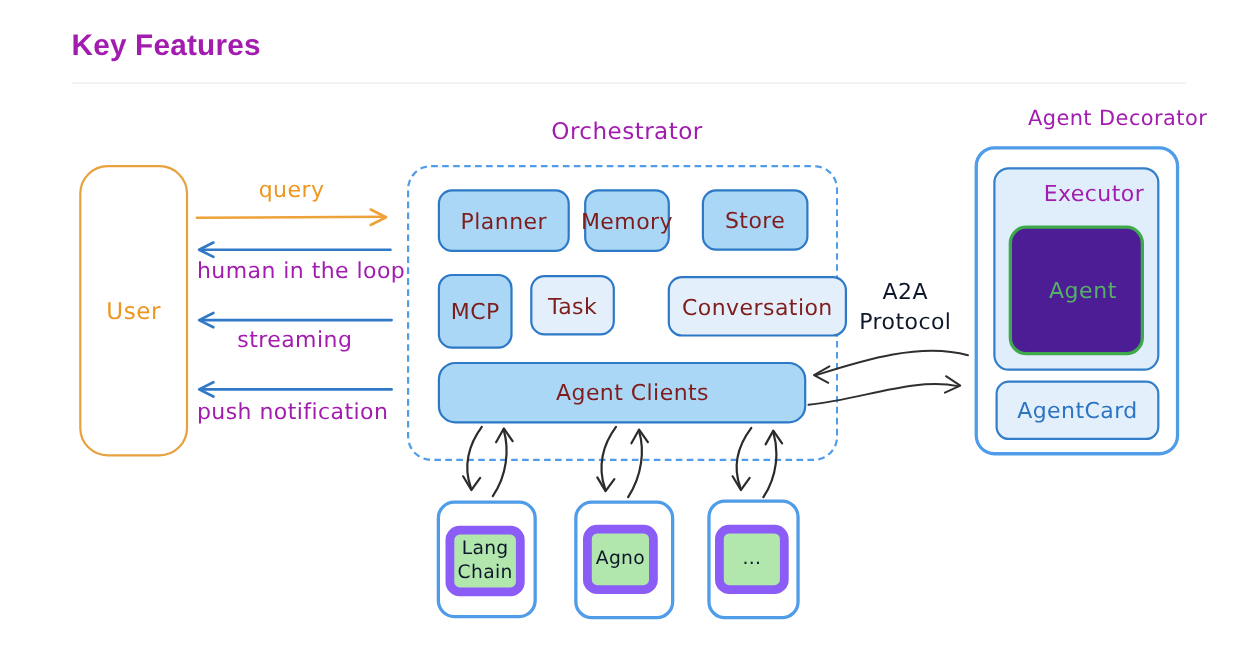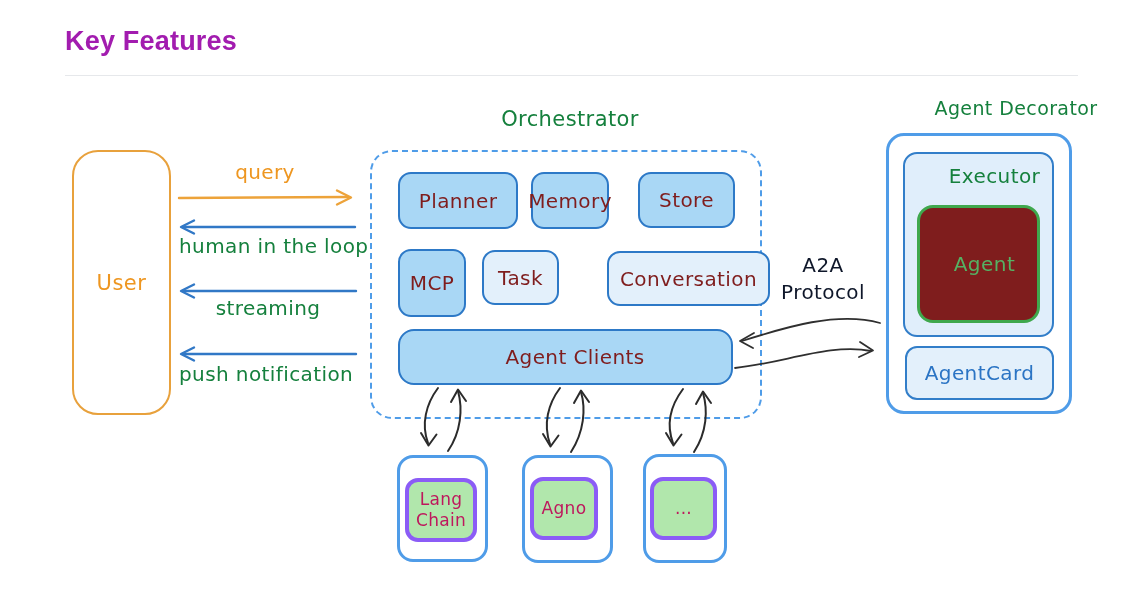--- a/index.html
+++ b/index.html
@@ -13,21 +13,21 @@
   .page-title{
     position:absolute;left:65px;top:26px;margin:0;
     font-family:"Liberation Sans", sans-serif;
     font-size:27px;font-weight:700;color:#a21caf;letter-spacing:.2px;
   }
   .divider{
     position:absolute;left:65px;top:75px;width:1013px;height:0;
     border-top:1px solid #e6e8eb;
   }
   
-  .hand{color:#15803d;font-size:20px;letter-spacing:.4px;}
+  .hand{color:#a21caf;font-size:20px;letter-spacing:.4px;}
   .label{position:absolute;}
   .center{text-align:center;}
 
   
   .user-box{
     position:absolute;left:72px;top:150px;width:95px;height:261px;
     border:2.5px solid #e8a13c;border-radius:26px;background:#fff;
     display:flex;align-items:center;justify-content:center;
   }
   .user-box span{color:#ee9620;font-size:21px;letter-spacing:.5px;}
@@ -67,42 +67,42 @@
     position:absolute;left:886px;top:133px;width:186px;height:281px;
     border:3px solid #4f9ce8;border-radius:18px;background:#fff;box-sizing:border-box;
   }
   .executor-box{
     position:absolute;left:903px;top:152px;width:151px;height:185px;
     background:#e0eefb;border:2px solid #327ec9;border-radius:14px;box-sizing:border-box;
   }
   .executor-label{left:903px;top:164px;width:151px;font-size:20px;padding-left:16px;}
   .agent-box{
     position:absolute;left:917px;top:205px;width:123px;height:118px;
-    background:#7f1d1d;border:3px solid #3fa84d;border-radius:16px;box-sizing:border-box;
+    background:#4c1d95;border:3px solid #3fa84d;border-radius:16px;box-sizing:border-box;
     display:flex;align-items:center;justify-content:center;
     color:#55b163;font-size:20px;letter-spacing:.5px;padding-left:12px;
   }
   .agentcard-box{
     position:absolute;left:905px;top:346px;width:149px;height:54px;
     background:#e3f0fb;border:2px solid #327ec9;border-radius:12px;box-sizing:border-box;
     display:flex;align-items:center;justify-content:center;
     color:#2b74c4;font-size:20px;letter-spacing:.4px;
   }
 
   
   .fw-outer{
     position:absolute;border:3px solid #4f9ce8;border-radius:16px;background:#fff;box-sizing:border-box;
   }
   .fw1{left:397px;top:455px;width:91px;height:107px;}
   .fw2{left:522px;top:455px;width:91px;height:108px;}
   .fw3{left:643px;top:454px;width:84px;height:109px;}
   .fw-inner{
-    position:absolute;background:#b1e7ac;border:4px solid #8b5cf6;border-radius:13px;box-sizing:border-box;
+    position:absolute;background:#b1e7ac;border:8px solid #8b5cf6;border-radius:13px;box-sizing:border-box;
     display:flex;align-items:center;justify-content:center;text-align:center;
-    color:#be185d;font-size:17px;line-height:1.25;letter-spacing:.3px;
+    color:#0f172a;font-size:17px;line-height:1.25;letter-spacing:.3px;
   }
   .fwi1{left:405px;top:478px;width:72px;height:64px;}
   .fwi2{left:530px;top:477px;width:68px;height:63px;}
   .fwi3{left:650px;top:477px;width:67px;height:63px;}
 
   .connectors{position:absolute;left:0;top:0;pointer-events:none;}
 </style>
 </head>
 <body>
 

